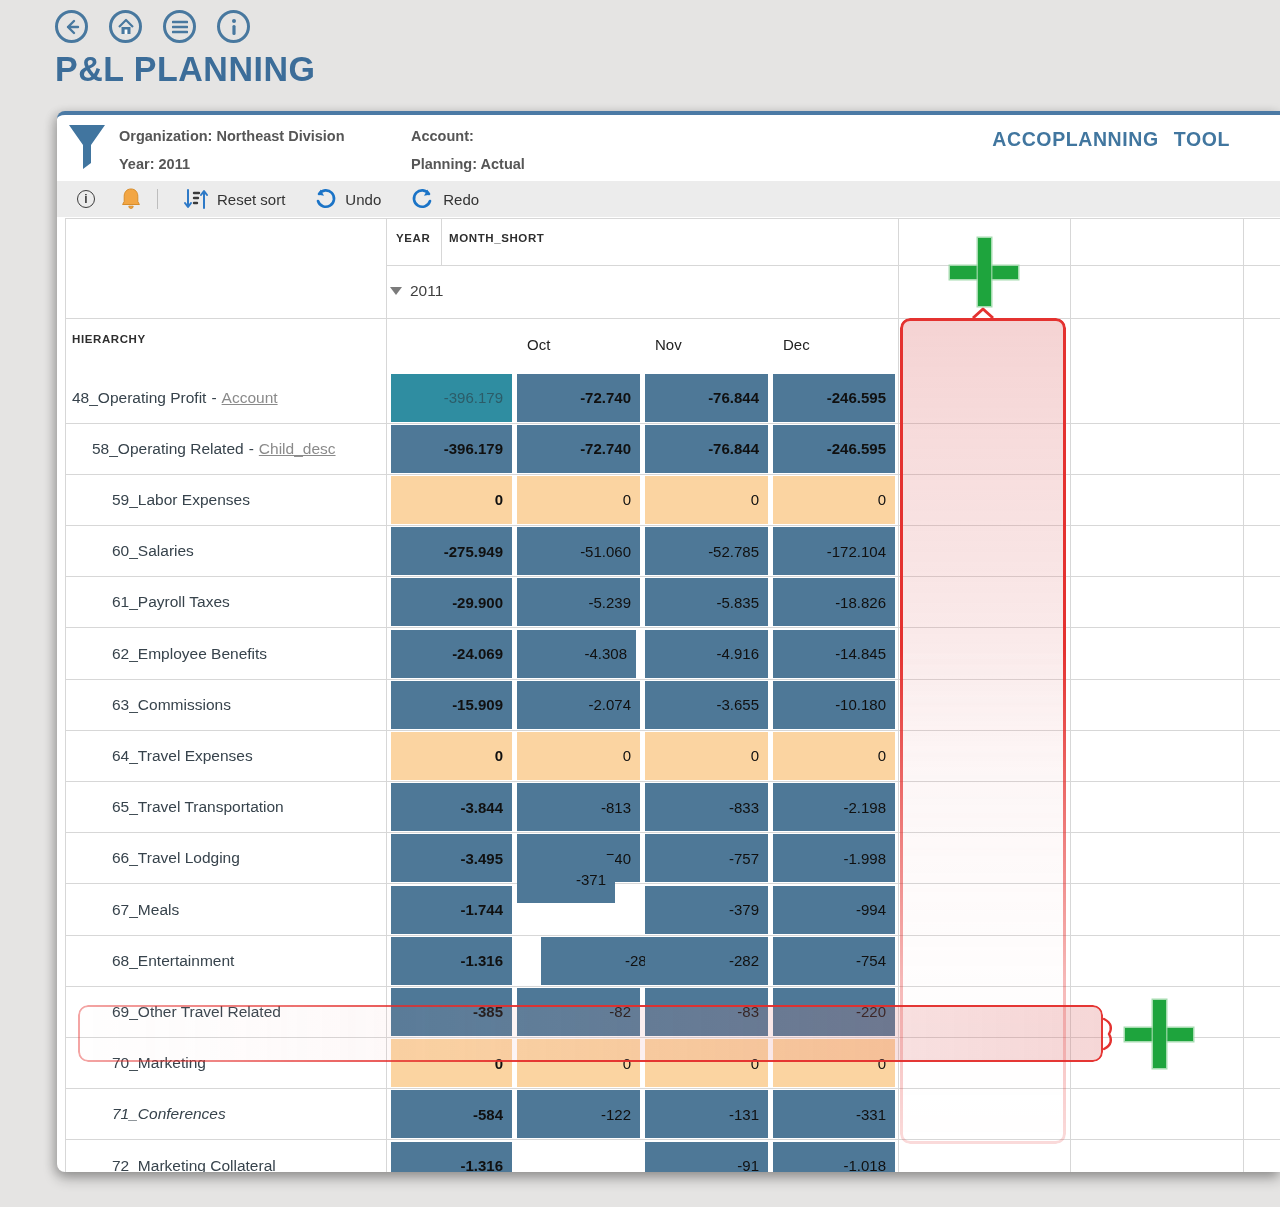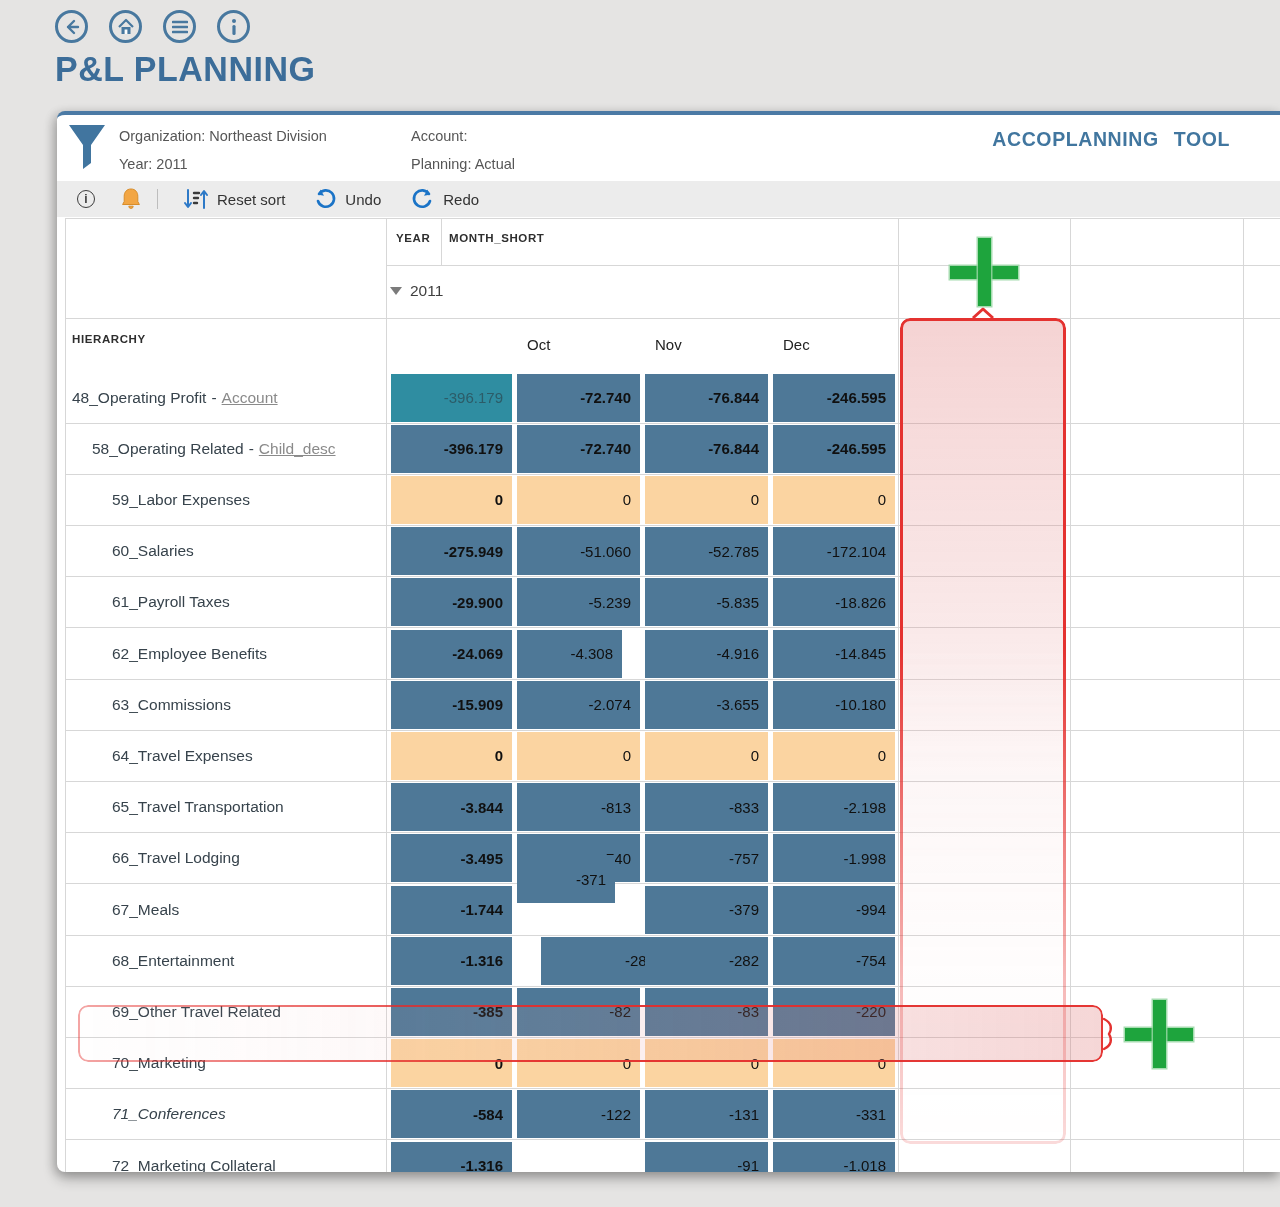--- a/index.html
+++ b/index.html
@@ -22,21 +22,21 @@
   }
   
   .card{
     position:absolute;left:57px;top:111px;width:1223px;height:1061px;
     background:#fff;border-top:4px solid #4b7aa5;border-radius:8px 0 0 8px;
     box-shadow:0 6px 14px rgba(0,0,0,.32),-4px 2px 10px rgba(0,0,0,.12);
     overflow:hidden;box-sizing:border-box;
   }
   
   .funnel{position:absolute;left:10px;top:8px;}
-  .flt{position:absolute;font-size:14.5px;color:#565656;white-space:nowrap;}
+  .flt{position:absolute;font-size:14.5px;color:#565656;white-space:nowrap;font-weight:bold;}
   .flt.o{left:62px;top:13px;} .flt.y{left:62px;top:41px;}
   .flt.a{left:354px;top:13px;} .flt.p{left:354px;top:41px;}
   .brand{
     position:absolute;right:50px;top:13px;font-size:19.5px;font-weight:bold;
     color:#41769f;letter-spacing:.6px;word-spacing:9px;white-space:nowrap;
   }
   
   .toolbar{
     position:absolute;left:0;top:66px;width:100%;height:36px;background:#ececec;
     display:flex;align-items:center;font-size:15px;color:#333;
@@ -263,21 +263,21 @@
         <span>61_Payroll Taxes</span>
       </div>
       <div class="cell blue b" style="left: 326px; width: 121px; top: 360.3px;">-29.900</div>
       <div class="cell blue" style="left: 452px; width: 123px; top: 360.3px;">-5.239</div>
       <div class="cell blue" style="left: 580px; width: 123px; top: 360.3px;">-5.835</div>
       <div class="cell blue" style="left: 708px; width: 122px; top: 360.3px;">-18.826</div>
       <div class="rowlabel" style="left: 47px; top: 410px;">
         <span>62_Employee Benefits</span>
       </div>
       <div class="cell blue b" style="left: 326px; width: 121px; top: 411.5px;">-24.069</div>
-      <div class="cell blue" style="left: 452px; width: 105px; top: 411.5px;">-4.308</div>
+      <div class="cell blue" style="left: 452px; width: 119px; top: 411.5px;">-4.308</div>
       <div class="cell blue" style="left: 580px; width: 123px; top: 411.5px; text-align: right;">-4.916</div>
       <div class="cell blue" style="left: 708px; width: 122px; top: 411.5px;">-14.845</div>
       <div class="rowlabel" style="left: 47px; top: 461.2px;">
         <span>63_Commissions</span>
       </div>
       <div class="cell blue b" style="left: 326px; width: 121px; top: 462.7px;">-15.909</div>
       <div class="cell blue" style="left: 452px; width: 123px; top: 462.7px;">-2.074</div>
       <div class="cell blue" style="left: 580px; width: 123px; top: 462.7px;">-3.655</div>
       <div class="cell blue" style="left: 708px; width: 122px; top: 462.7px;">-10.180</div>
       <div class="rowlabel" style="left: 47px; top: 512.4px;">

